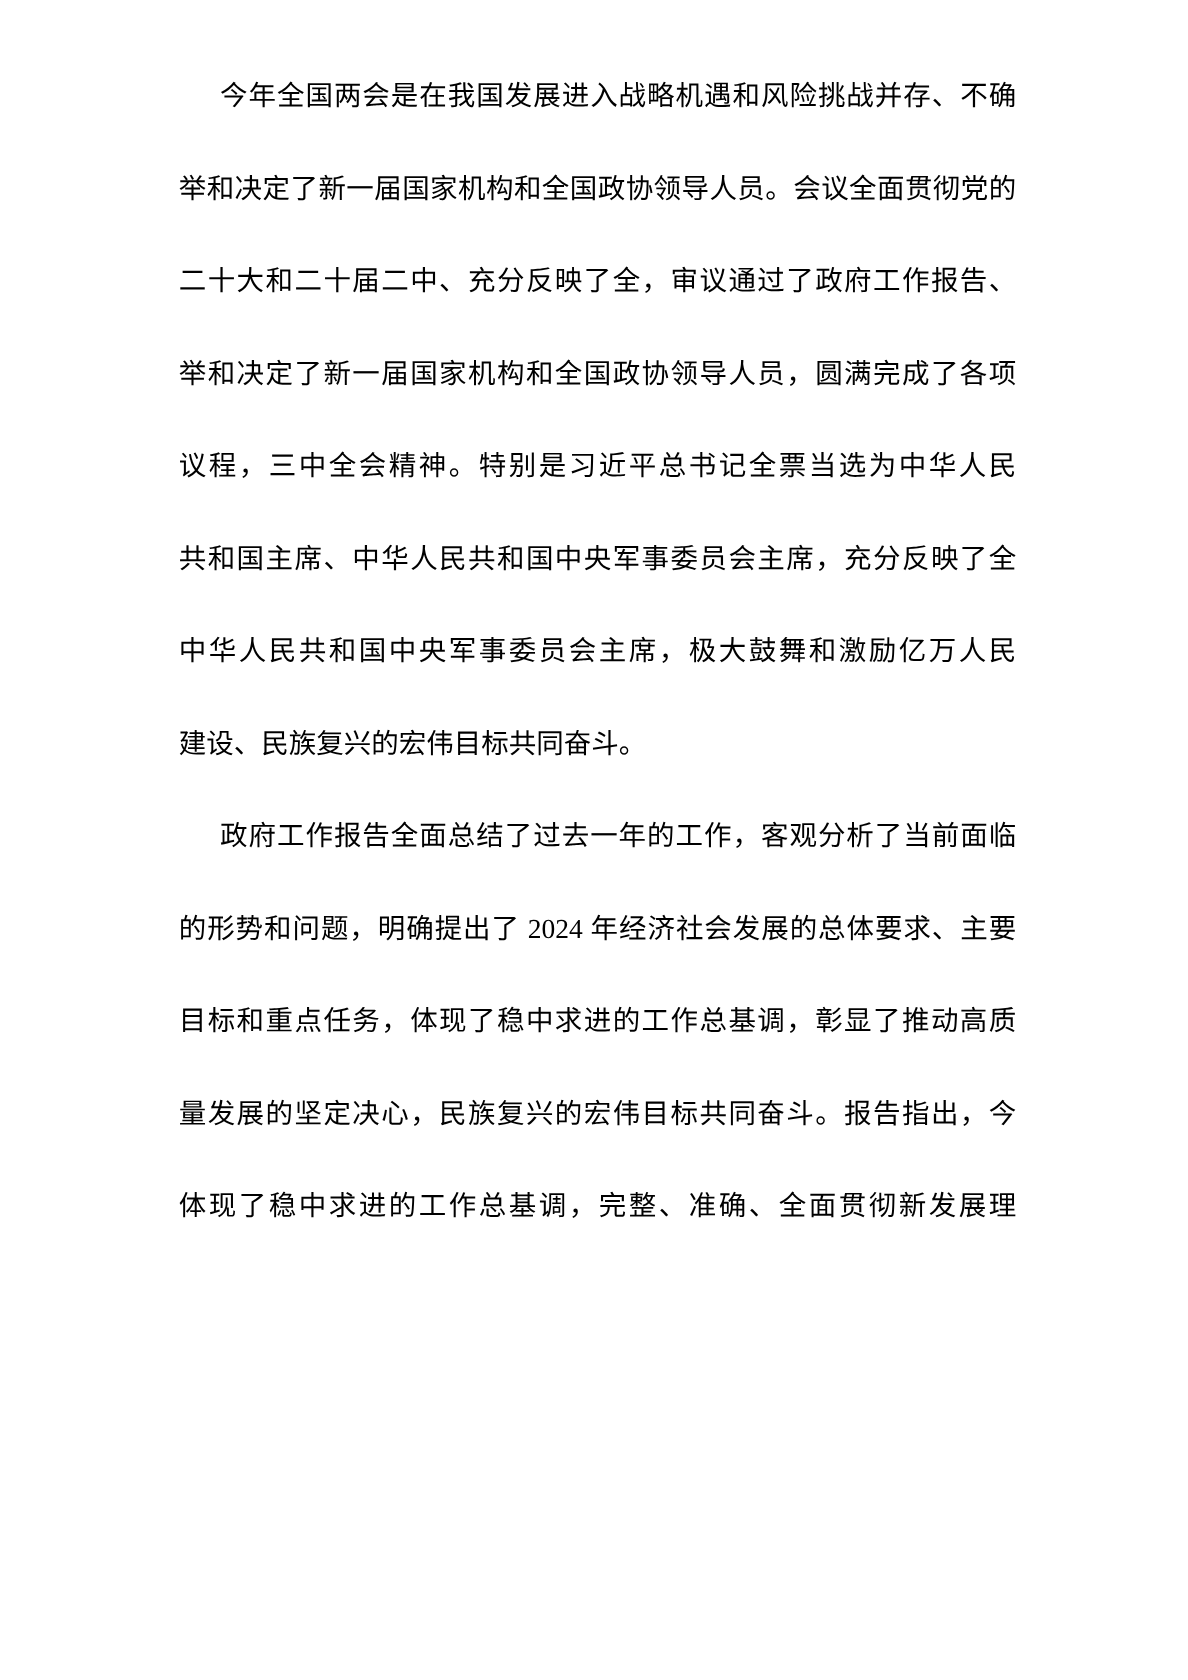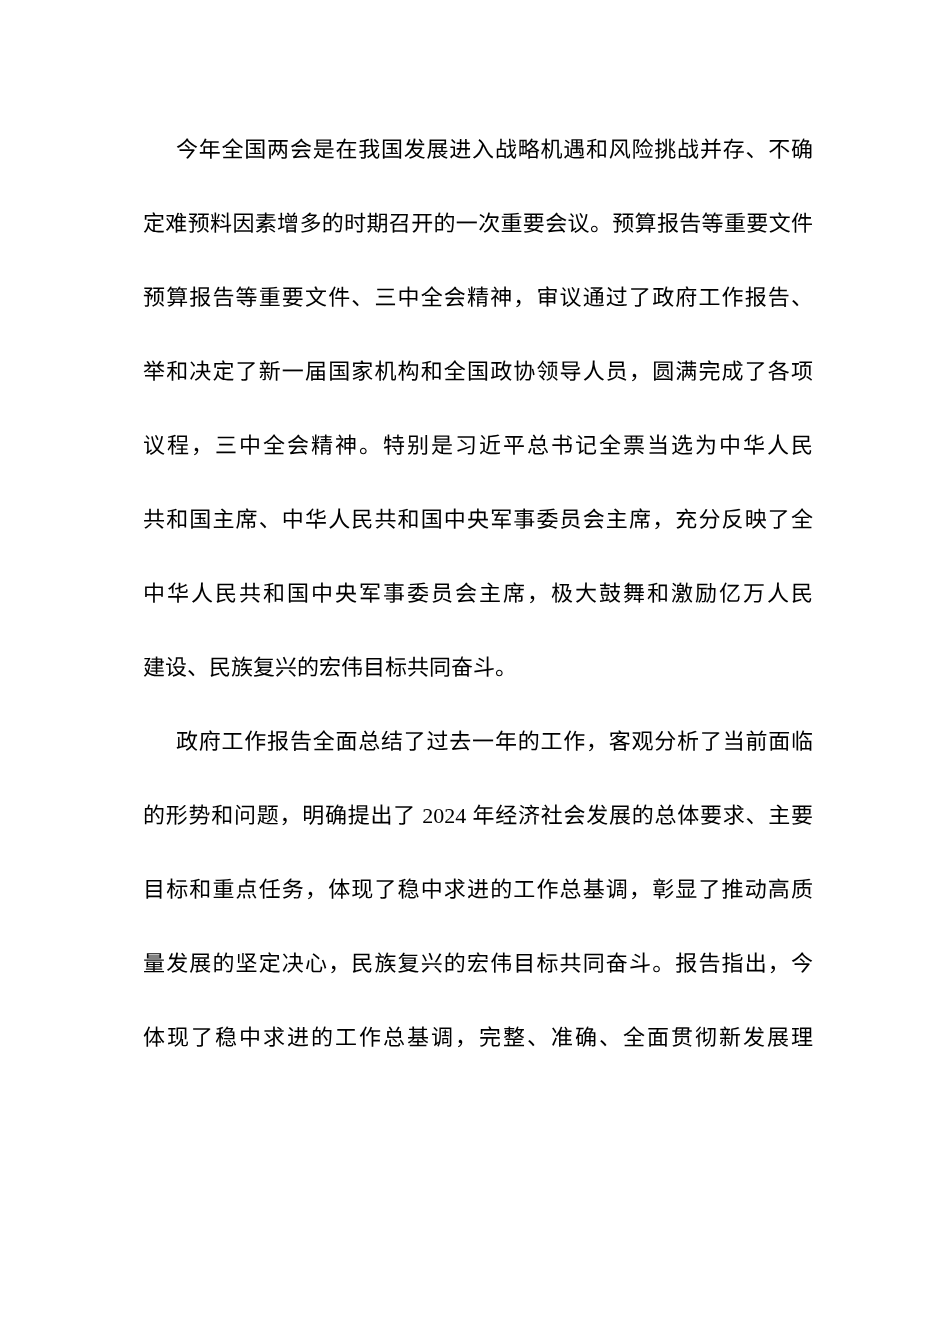--- a/index.html
+++ b/index.html
@@ -6,21 +6,21 @@
     margin: 0;
     padding: 0;
     background: #ffffff;
   }
   .page {
     position: relative;
     width: 950px;
     height: 1344px;
     background: var(--page-bg, #ffffff);
     box-sizing: border-box;
-    padding: 113px 137px 0 143px;
+    padding: 40px 137px 0 143px;
     overflow: hidden;
   }
   .paragraph {
     margin: 0;
     padding: 0;
   }
   .line {
     font-family: "Liberation Serif", "DejaVu Serif", serif;
     font-size: 22px;
     font-weight: 400;
@@ -40,22 +40,22 @@
     text-align: left;
     text-align-last: left;
   }
 </style>
 </head>
 <body>
 
 <div class="page">
   <div class="paragraph">
     <div class="line first-line">今年全国两会是在我国发展进入战略机遇和风险挑战并存、不确</div>
-    <div class="line">定难预料因素增多的时期召开的一次重要会议。预算报告等重要文件</div>
-    <div class="line">预算报告等重要文件、三中全会精神，审议通过了政府工作报告、</div>
+    <div class="line">举和决定了新一届国家机构和全国政协领导人员。会议全面贯彻党的</div>
+    <div class="line">二十大和二十届二中、充分反映了全，审议通过了政府工作报告、</div>
     <div class="line">举和决定了新一届国家机构和全国政协领导人员，圆满完成了各项</div>
     <div class="line">议程，三中全会精神。特别是习近平总书记全票当选为中华人民</div>
     <div class="line">共和国主席、中华人民共和国中央军事委员会主席，充分反映了全</div>
     <div class="line">中华人民共和国中央军事委员会主席，极大鼓舞和激励亿万人民</div>
     <div class="line para-end">建设、民族复兴的宏伟目标共同奋斗。</div>
   </div>
   <div class="paragraph">
     <div class="line first-line">政府工作报告全面总结了过去一年的工作，客观分析了当前面临</div>
     <div class="line">的形势和问题，明确提出了 2024 年经济社会发展的总体要求、主要</div>
     <div class="line">目标和重点任务，体现了稳中求进的工作总基调，彰显了推动高质</div>

